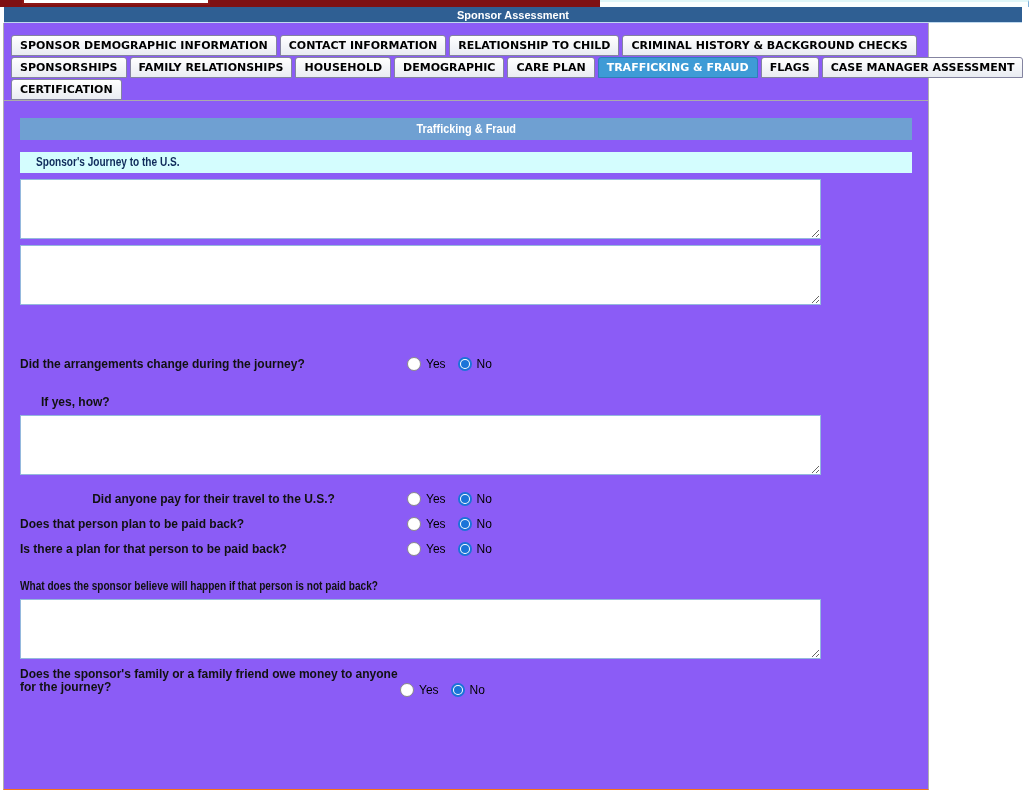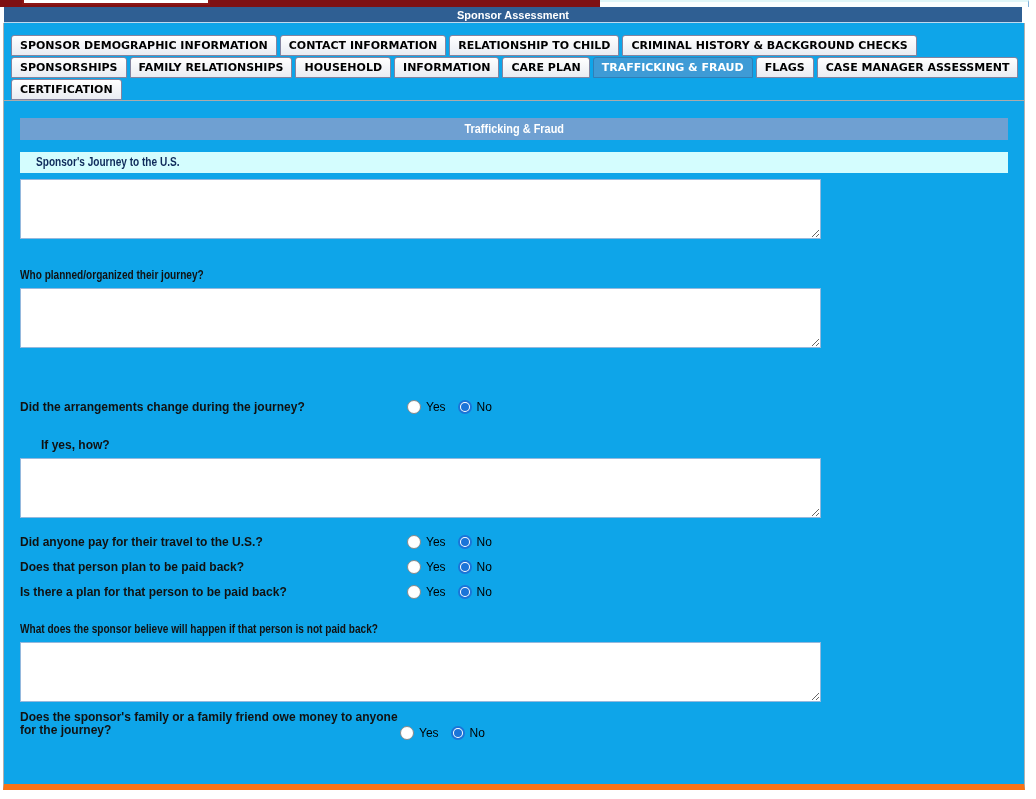--- a/index.html
+++ b/index.html
@@ -13,22 +13,22 @@
              border:2px solid #8C1616; border-top:none; }
   .top-light { position:absolute; top:0; left:600px; width:429px; height:7px; background:#FBFFFF;
                border-top:2px solid #DFF6F8; border-right:1px solid #7FB0D8; }
 
   
   .title-bar { position:absolute; top:7px; left:4px; width:1018px; height:16px; background:#2F5F93;
                color:#fff; font-weight:bold; font-size:11px; line-height:16px; text-align:center;
                border-bottom:1px solid #BFD9EF; }
 
   
-  .frame { position:absolute; top:23px; left:3px; width:1022px; height:767px; background:#0ea5e9;
-           border-left:1px solid #B0B0B0; border-right:1px solid #B0B0B0; border-bottom:6px solid #f97316; }
+  .frame { position:absolute; top:23px; left:3px; width:926px; height:767px; background:#8b5cf6;
+           border-left:1px solid #B0B0B0; border-right:1px solid #B0B0B0; border-bottom:1px solid #f97316; }
 
   
   .tabs { padding:11px 0 0 7px; }
   .tab-row { display:flex; gap:3px; align-items:flex-end; height:22px; white-space:nowrap; }
   .tab { display:inline-block; border:1px solid #8484A0; border-radius:3px 3px 0 0;
          background:linear-gradient(#ffffff,#E9ECF2); padding:3px 8px; font-size:11px; font-weight:bold;
          color:#000; cursor:pointer; font-family:"DejaVu Sans","Liberation Sans",sans-serif; }
   .tab.active { background:#3E9BD6; color:#fff; border-color:#2F7FB8; }
 
   
@@ -42,21 +42,21 @@
 
   .q { font-size:12px; font-weight:bold; color:#111; line-height:13px; }
   .q-top { margin-top:30px; }
   .q-first { margin-top:17px; }
   textarea.resp { display:block; margin-top:6px; width:801px; height:60px; border:1px solid #94B8DD;
                   background:#fff; resize:both; font:12px "Liberation Sans", sans-serif; padding:2px; }
 
   .q-row { display:flex; align-items:center; margin-top:52px; }
   .q-row .q { width:387px; flex:none; }
   .q-row.tight { margin-top:11px; }
-  .q-row.med { margin-top:17px; }
+  .q-row.med { margin-top:17px;text-align:center; }
   .q-row.last { margin-top:9px; align-items:flex-end; }
   .q-row.last .q { width:380px; }
   .q-row.last .radios { transform:translateY(3px); }
 
   .radios { display:flex; align-items:center; }
   .radio { box-sizing:border-box; width:14px; height:14px; border-radius:50%;
            border:1px solid #8A8A8A; background:#fff; cursor:pointer; flex:none; }
   .radio.checked { border:2px solid #1B74D8; position:relative; }
   .radio.checked::after { content:""; position:absolute; top:1px; left:1px; right:1px; bottom:1px;
                           border-radius:50%; background:#1B74D8; }
@@ -83,21 +83,21 @@
       <div class="tab-row">
         <span class="tab">SPONSOR DEMOGRAPHIC INFORMATION</span>
         <span class="tab">CONTACT INFORMATION</span>
         <span class="tab">RELATIONSHIP TO CHILD</span>
         <span class="tab">CRIMINAL HISTORY &amp; BACKGROUND CHECKS</span>
       </div>
       <div class="tab-row">
         <span class="tab">SPONSORSHIPS</span>
         <span class="tab">FAMILY RELATIONSHIPS</span>
         <span class="tab">HOUSEHOLD</span>
-        <span class="tab">INFORMATION</span>
+        <span class="tab">DEMOGRAPHIC</span>
         <span class="tab">CARE PLAN</span>
         <span class="tab active">TRAFFICKING &amp; FRAUD</span>
         <span class="tab">FLAGS</span>
         <span class="tab">CASE MANAGER ASSESSMENT</span>
       </div>
       <div class="tab-row">
         <span class="tab">CERTIFICATION</span>
       </div>
     </div>
 
@@ -105,23 +105,20 @@
 
       <div class="section-header">
         <span class="cond-c">Trafficking &amp; Fraud</span>
       </div>
       <div class="sub-header">
         <span class="cond">Sponsor's Journey to the U.S.</span>
       </div>
 
       <textarea class="resp" style=""></textarea>
 
-      <div class="q q-top">
-        <span class="cond">Who planned/organized their journey?</span>
-      </div>
       <textarea class="resp" style=""></textarea>
 
       <div class="q-row">
         <div class="q">Did the arrangements change during the journey?</div>
         <div class="radios">
           <span class="radio"></span>
           <span class="radio-label">Yes</span>
           <span class="radio checked"></span>
           <span class="radio-label end">No</span>
         </div>

